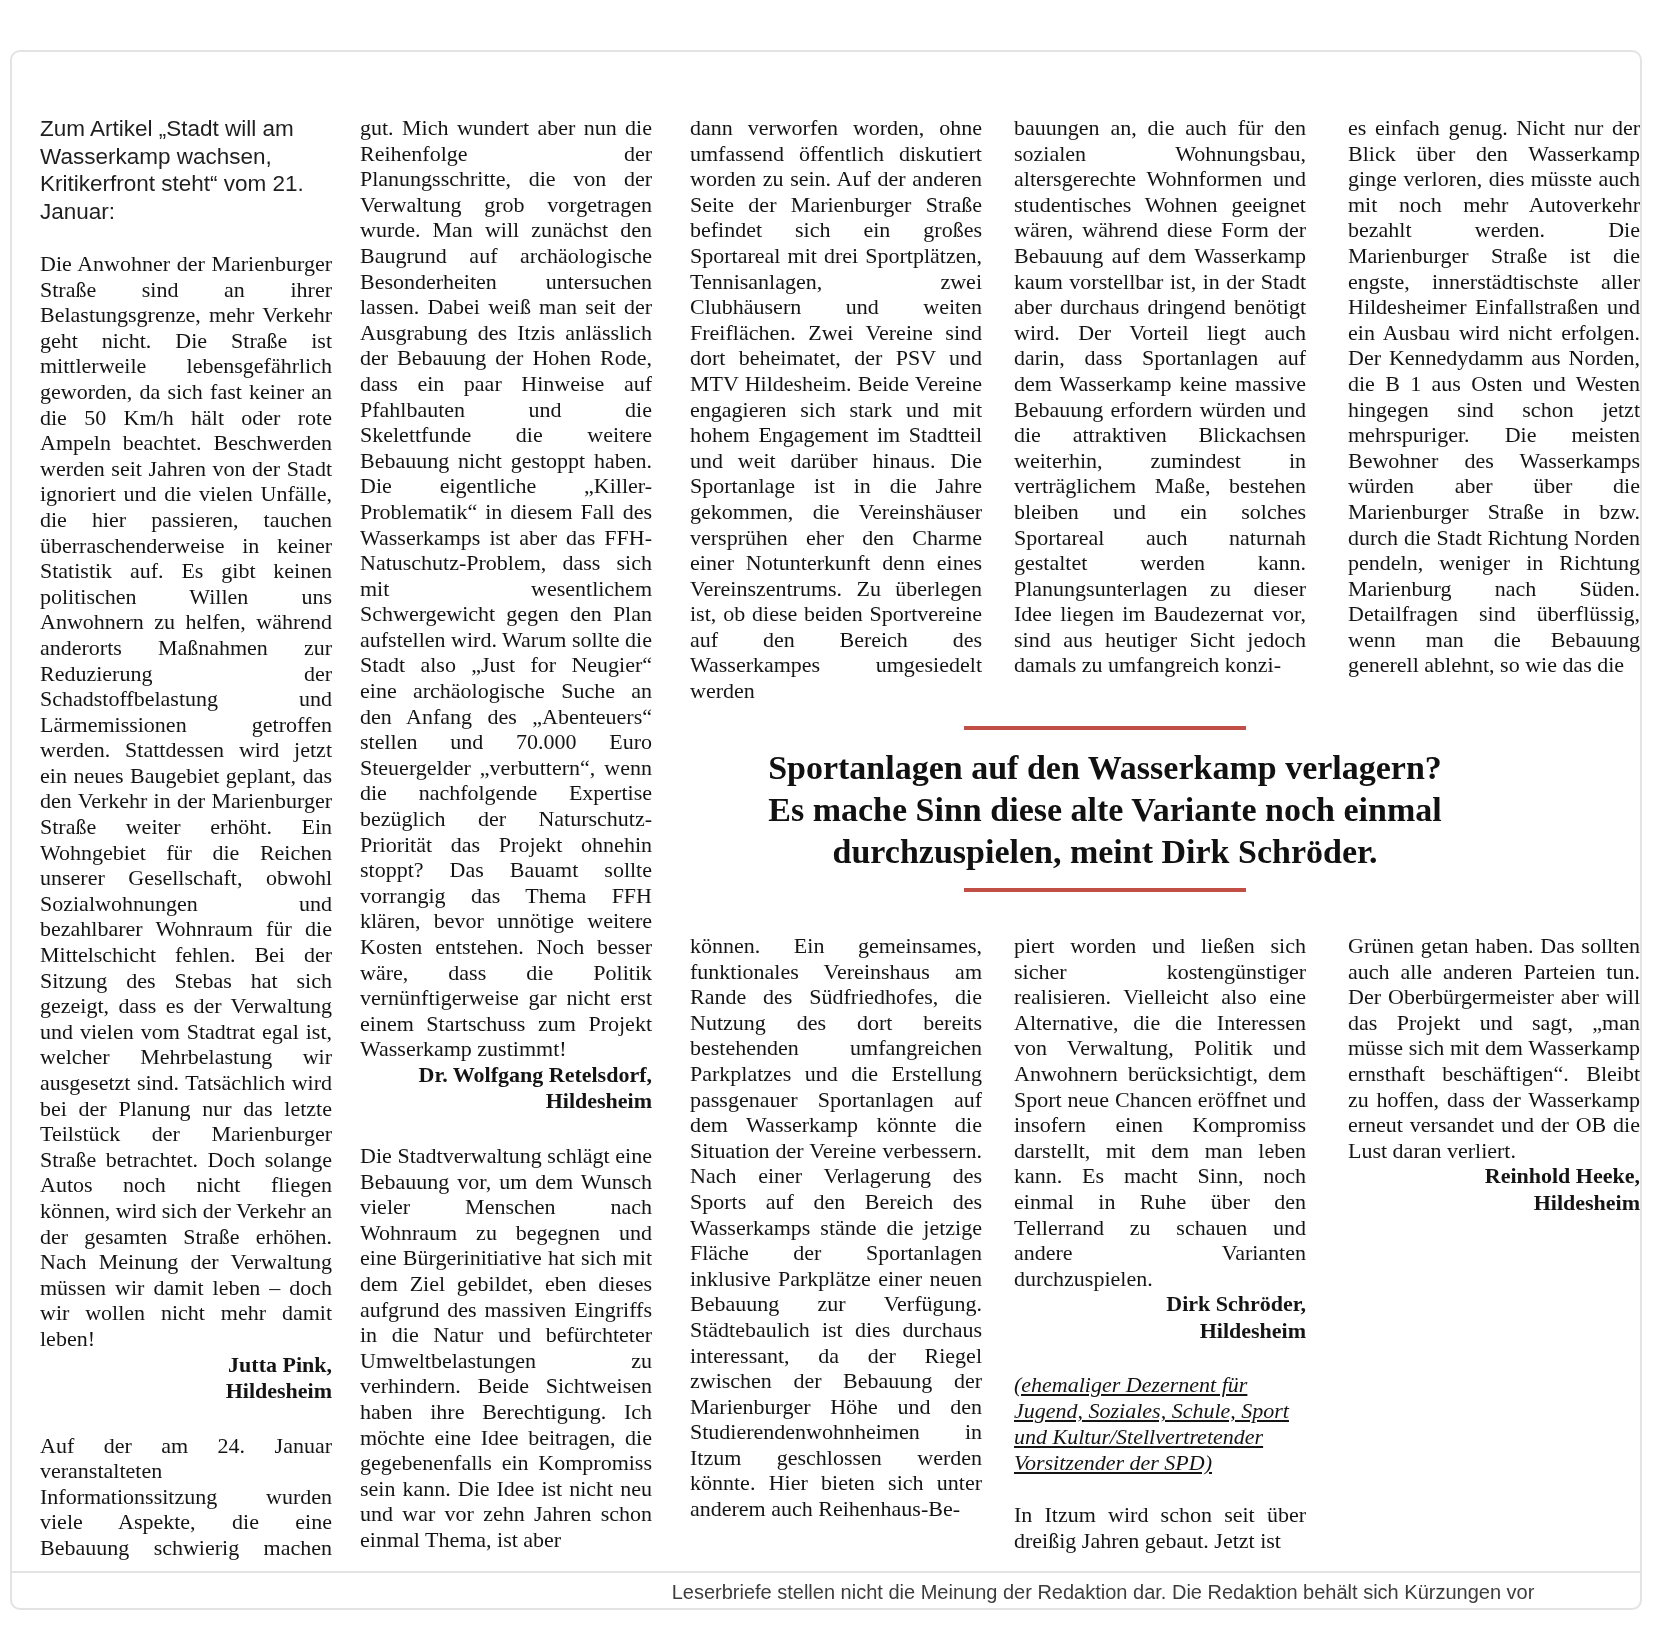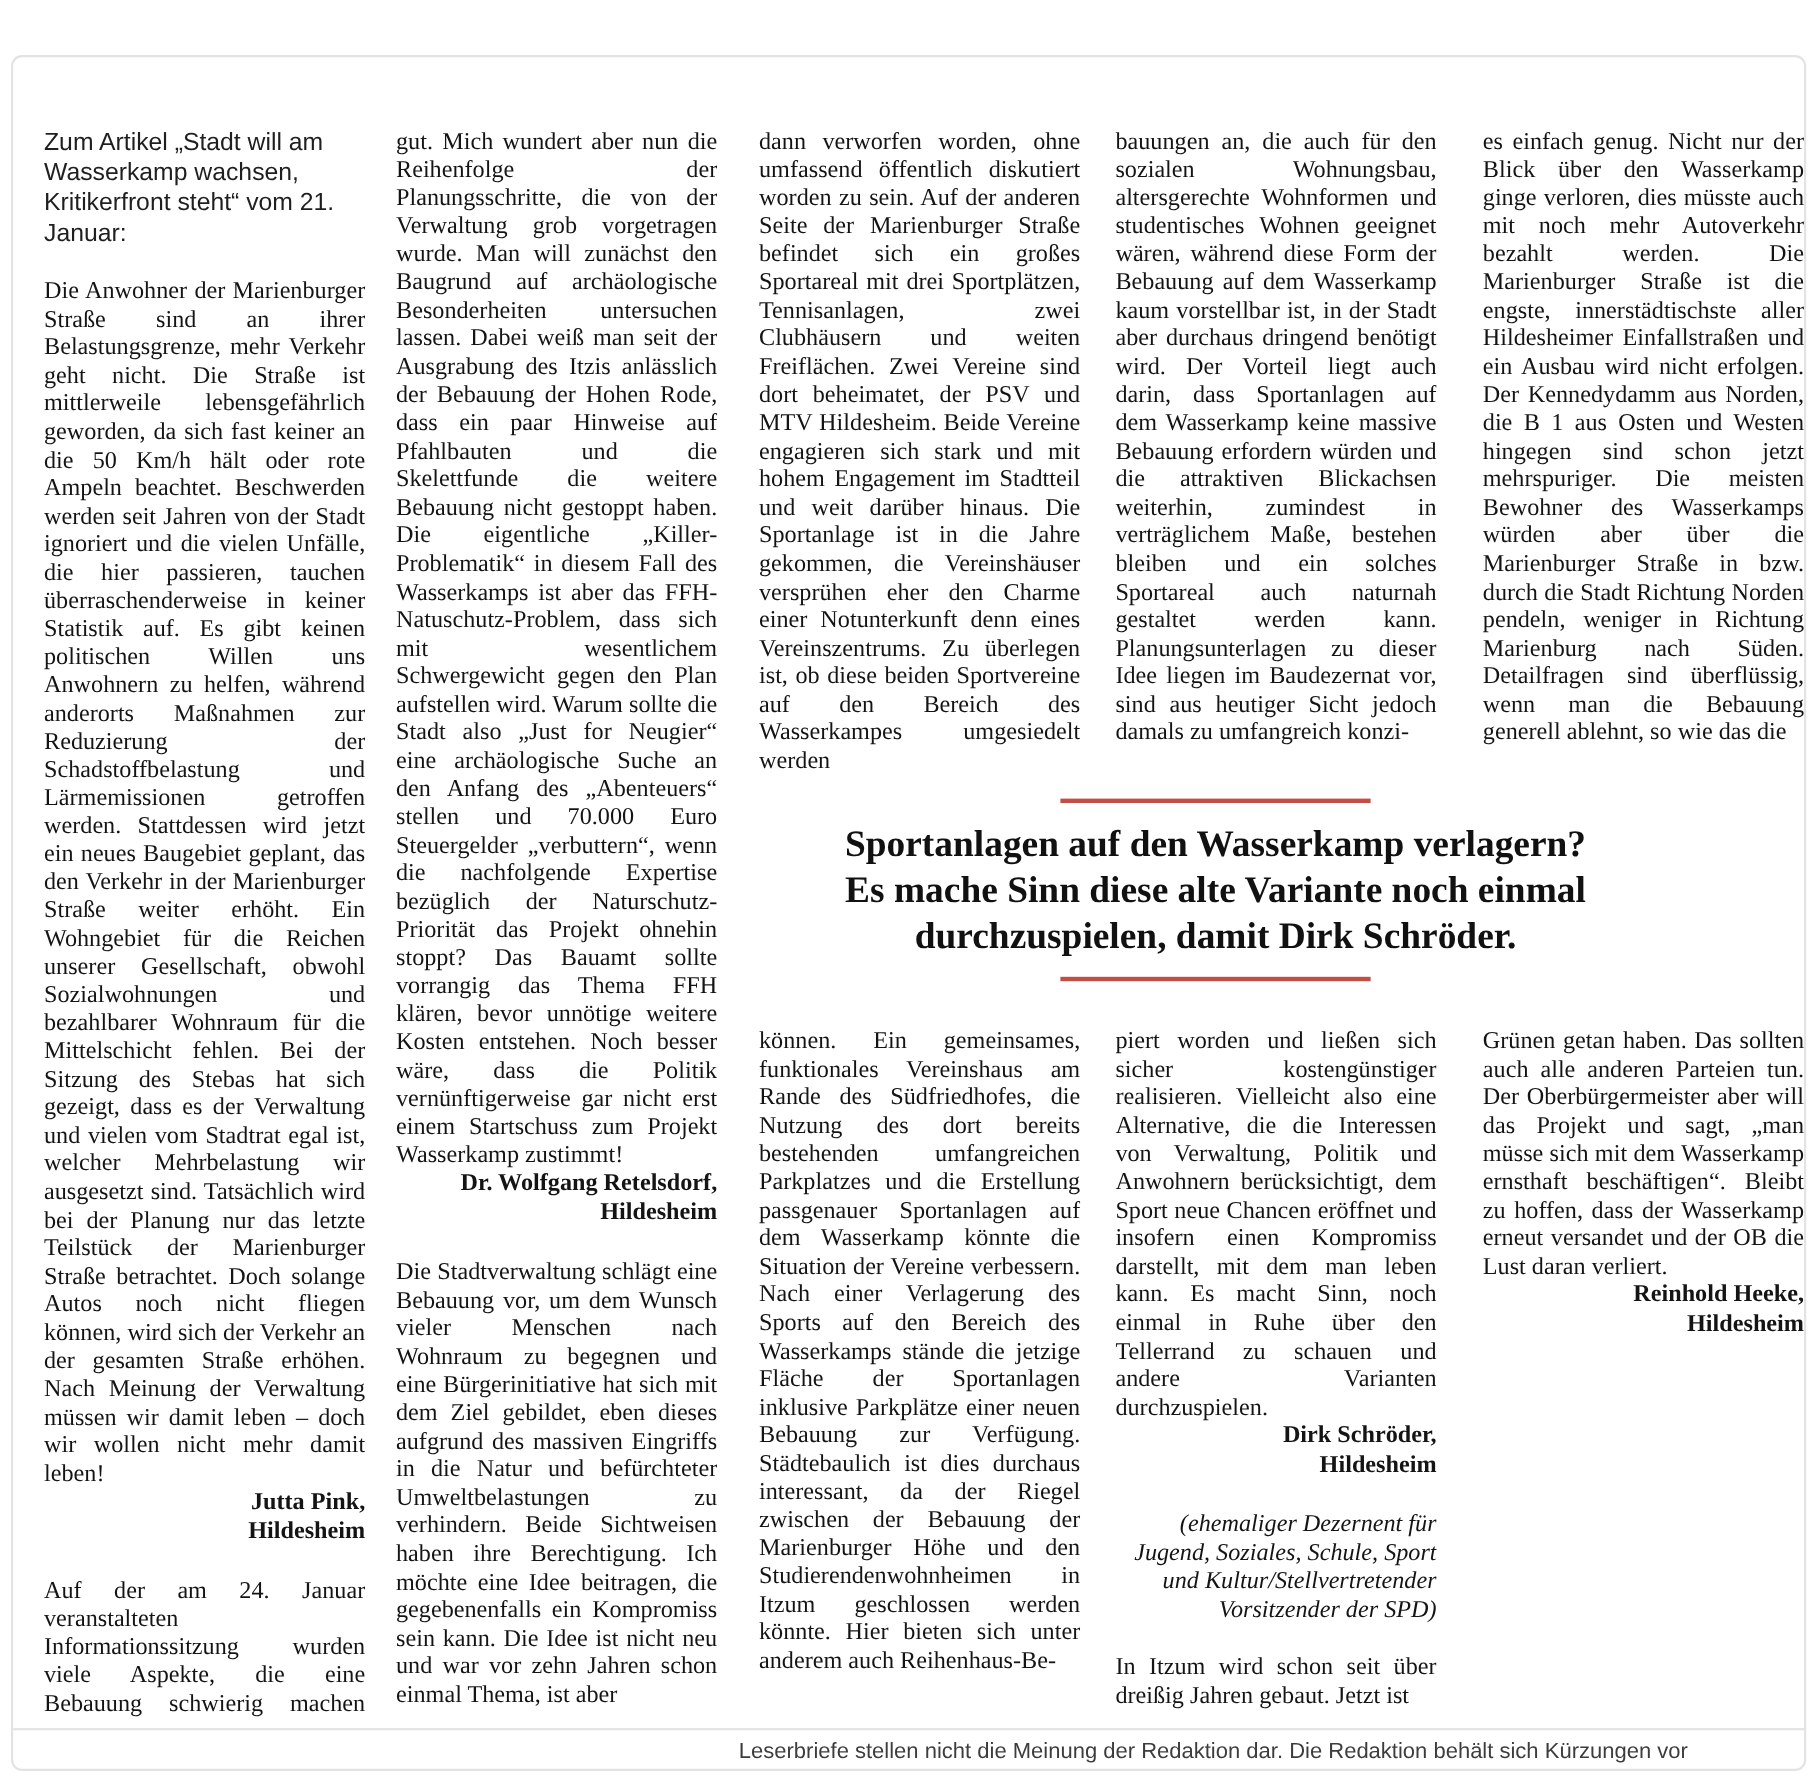--- a/index.html
+++ b/index.html
@@ -33,21 +33,21 @@
   .c5 { left:1348px; }
   .ctop { top:115px; height:584px; overflow:hidden; }
   .cbot { top:933px; height:630px; overflow:hidden; }
   .intro {
     font-family:"Liberation Sans", sans-serif; font-size:22.5px;
     line-height:27.5px; text-align:left; color:#1f1f1f;
   }
   .sig { text-align:right; font-weight:bold; margin:0 0 28px 0; }
   .sig div { line-height:26.5px; }
   .role {
-    text-align:right; font-style:italic; margin:-24px 0 30px 0; line-height:26px;
+    text-align:left; font-style:italic; margin:-24px 0 30px 0; line-height:26px;text-decoration:underline;
   }
   .quote { position:absolute; left:690px; top:726px; width:830px; text-align:center; }
   .qrule { width:282px; height:4px; background:#c24f45; margin:0 auto; }
   .qtext { font-weight:bold; font-size:34px; line-height:42px; margin:17px 0 15px 0; color:#111; }
   .footer-rule { position:absolute; left:12px; top:1571px; width:1630px; height:2px; background:#e3e3e3; }
   .footer-text {
     position:absolute; top:1581px; left:1103px; transform:translateX(-50%);
     font-family:"Liberation Sans", sans-serif; font-size:20px; color:#3d3d3d; white-space:nowrap;
   }
 </style>
@@ -88,21 +88,21 @@
 
   <div class="col c5 ctop">
     <p class="tight">es einfach genug. Nicht nur der Blick über den Wasserkamp ginge verloren, dies müsste auch mit noch mehr Autoverkehr bezahlt werden. Die Marienburger Straße ist die engste, innerstädtischste aller Hildesheimer Einfallstraßen und ein Ausbau wird nicht erfolgen. Der Kennedydamm aus Norden, die B 1 aus Osten und Westen hingegen sind schon jetzt mehrspuriger. Die meisten Bewohner des Wasserkamps würden aber über die Marienburger Straße in bzw. durch die Stadt Richtung Norden pendeln, weniger in Richtung Marienburg nach Süden. Detailfragen sind überflüssig, wenn man die Bebauung generell ablehnt, so wie das die</p>
   </div>
 
   <div class="quote">
     <div class="qrule"></div>
     <div class="qtext">
       <div>Sportanlagen auf den Wasserkamp verlagern?</div>
       <div>Es mache Sinn diese alte Variante noch einmal</div>
-      <div>durchzuspielen, damit Dirk Schröder.</div>
+      <div>durchzuspielen, meint Dirk Schröder.</div>
     </div>
     <div class="qrule"></div>
   </div>
 
   <div class="col c3 cbot">
     <p class="tight">können. Ein gemeinsames, funktionales Vereinshaus am Rande des Südfriedhofes, die Nutzung des dort bereits bestehenden umfangreichen Parkplatzes und die Erstellung passgenauer Sportanlagen auf dem Wasserkamp könnte die Situation der Vereine verbessern. Nach einer Verlagerung des Sports auf den Bereich des Wasserkamps stände die jetzige Fläche der Sportanlagen inklusive Parkplätze einer neuen Bebauung zur Verfügung. Städtebaulich ist dies durchaus interessant, da der Riegel zwischen der Bebauung der Marienburger Höhe und den Studierendenwohnheimen in Itzum geschlossen werden könnte. Hier bieten sich unter anderem auch Reihenhaus-Be-</p>
   </div>
 
   <div class="col c4 cbot">
     <p class="tight">piert worden und ließen sich sicher kostengünstiger realisieren. Vielleicht also eine Alternative, die die Interessen von Verwaltung, Politik und Anwohnern berücksichtigt, dem Sport neue Chancen eröffnet und insofern einen Kompromiss darstellt, mit dem man leben kann. Es macht Sinn, noch einmal in Ruhe über den Tellerrand zu schauen und andere Varianten durchzuspielen.</p>

